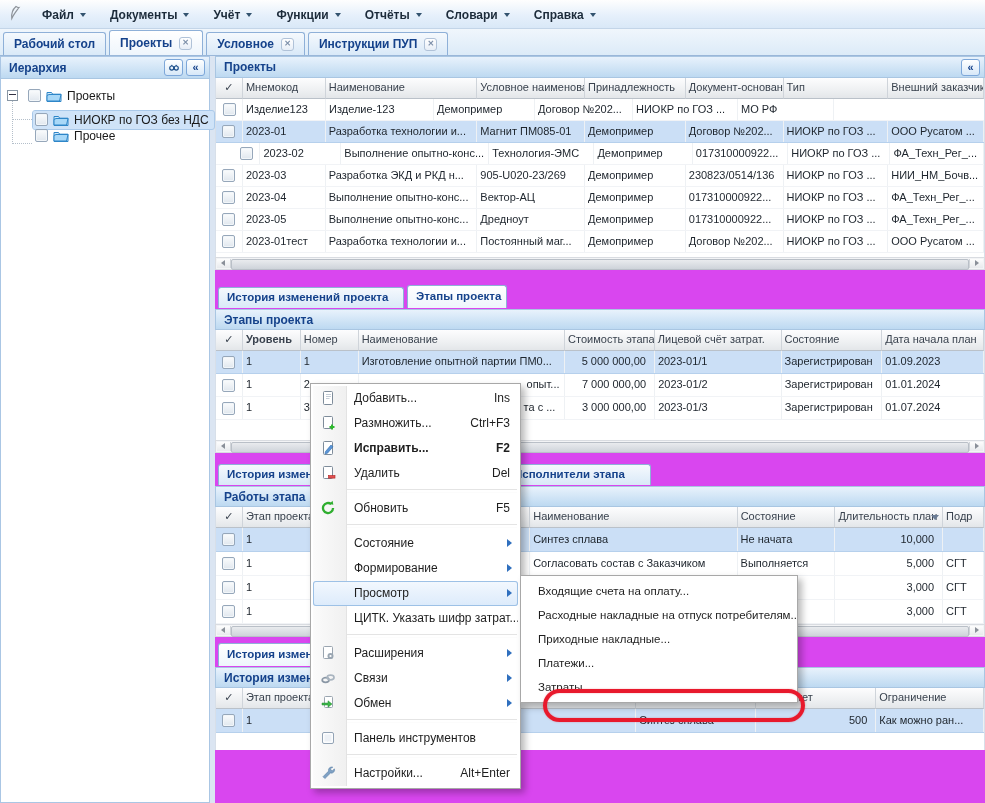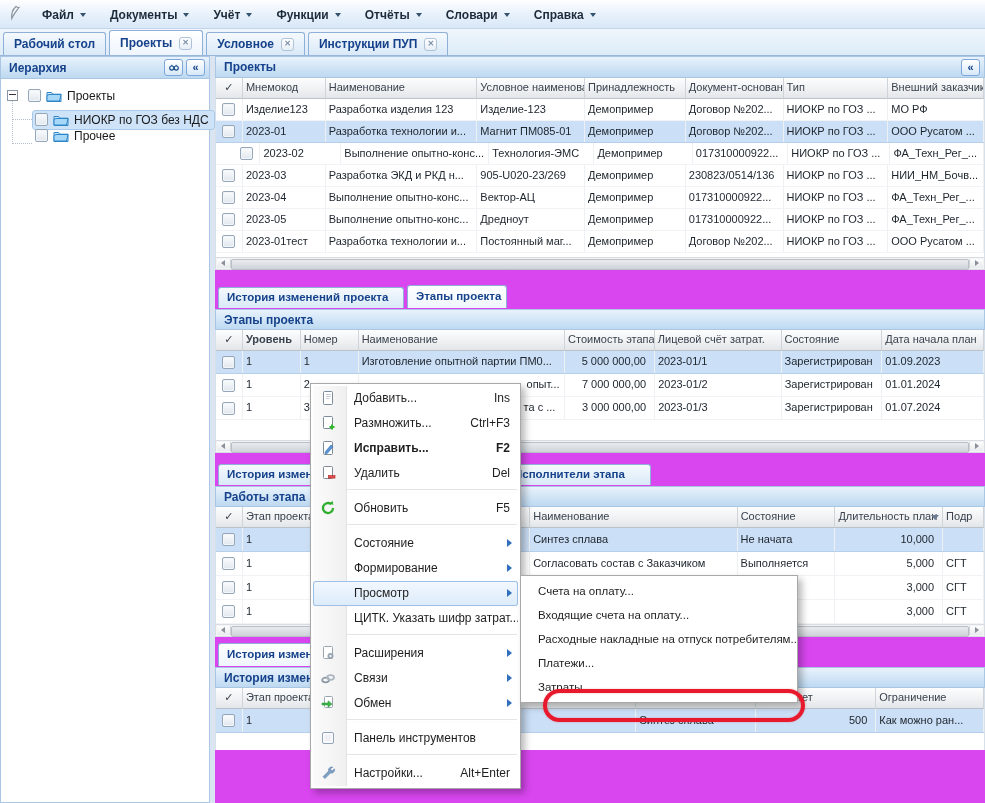--- a/index.html
+++ b/index.html
@@ -185,21 +185,20 @@
         <div class="ghc" style="width: 101px;"><span>Принадлежность</span></div>
         <div class="ghc" style="width: 98px;"><span>Документ-основан</span></div>
         <div class="ghc" style="width: 105px;"><span>Тип</span></div>
         <div class="ghc" style="width: 96px;"><span>Внешний заказчик</span></div>
       </div>
       <div class="gr" style="height: 21px; line-height: 20px;">
         <div class="gc c0" style="width: 27px;">
           <span class="cb"></span>
         </div>
         <div class="gc" style="width: 83px;"><span>Изделие123</span></div>
-        <div class="gc" style="width: 152px;"><span>Разработка изделия 123</span></div>
         <div class="gc" style="width: 108px;"><span>Изделие-123</span></div>
         <div class="gc" style="width: 101px;"><span>Демопример</span></div>
         <div class="gc" style="width: 98px;"><span>Договор №202...</span></div>
         <div class="gc" style="width: 105px;"><span>НИОКР по ГОЗ ...</span></div>
         <div class="gc" style="width: 96px;"><span>МО РФ</span></div>
       </div>
       <div class="gr sel" style="height: 21px; line-height: 20px;">
         <div class="gc c0" style="width: 27px;">
           <span class="cb"></span>
         </div>
@@ -501,20 +500,20 @@
       <div class="mi"><span class="ic"><svg viewBox="0 0 16 16" width="16" height="16">
             <rect x="2.5" y="2.5" width="11" height="11" rx="1.5" fill="#fcfdfe" stroke="#93a3b5"></rect>
             <rect x="4.5" y="4.5" width="7" height="7" fill="#edf1f6"></rect>
           </svg></span><span class="ml">Панель инструментов</span></div>
       <div class="msep"></div>
       <div class="mi"><span class="ic"><svg viewBox="0 0 16 16" width="16" height="16">
             <path d="M12.8 2.2a3.2 3.2 0 0 0-4.2 3.9L3 11.7l1.9 1.9 5.6-5.6a3.2 3.2 0 0 0 3.9-4.2L12.5 5.7l-1.6-.5-.5-1.6z" fill="#7fa1c4" stroke="#5b7fa6" stroke-width=".6"></path>
           </svg></span><span class="sc">Alt+Enter</span><span class="ml">Настройки...</span></div>
     </div>
     <div class="menu" style="left: 520px; top: 575px; width: 278px; z-index: 55; padding: 3px 1px;">
-      <div class="smi"><span>Счета на оплату...</span></div>
       <div class="smi"><span>Входящие счета на оплату...</span></div>
       <div class="smi"><span>Расходные накладные на отпуск потребителям...</span></div>
+      <div class="smi"><span>Приходные накладные...</span></div>
       <div class="smi"><span>Платежи...</span></div>
       <div class="smi"><span>Затраты...</span></div>
     </div>
     <div class="oval" style="left: 543px; top: 689px; width: 262px; height: 33px; z-index: 60; border-color: rgb(232, 25, 44);"></div>
   </div>
 
 </body></html>

